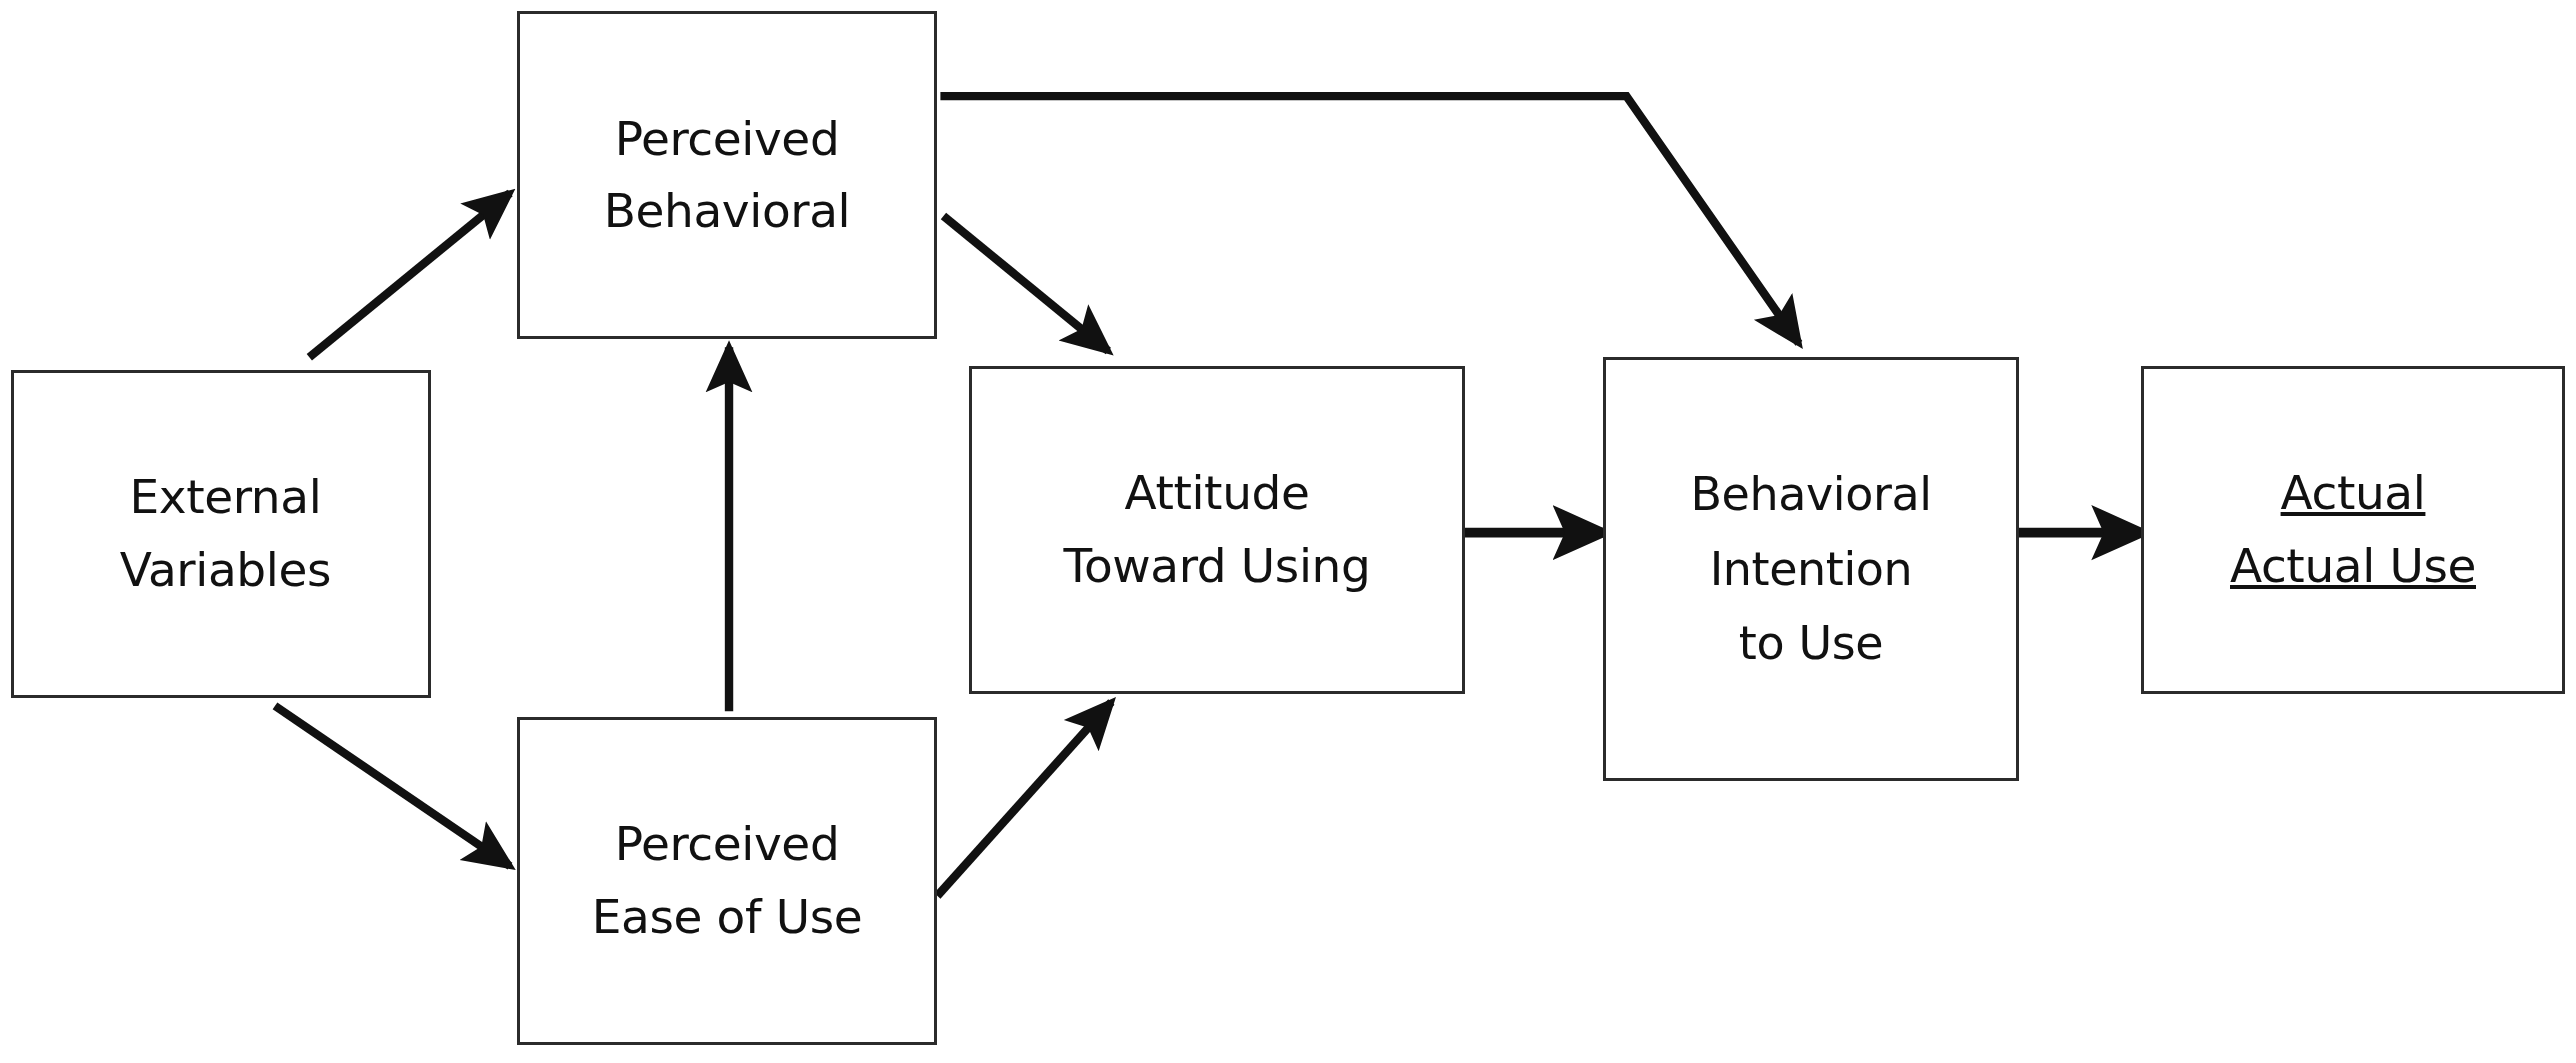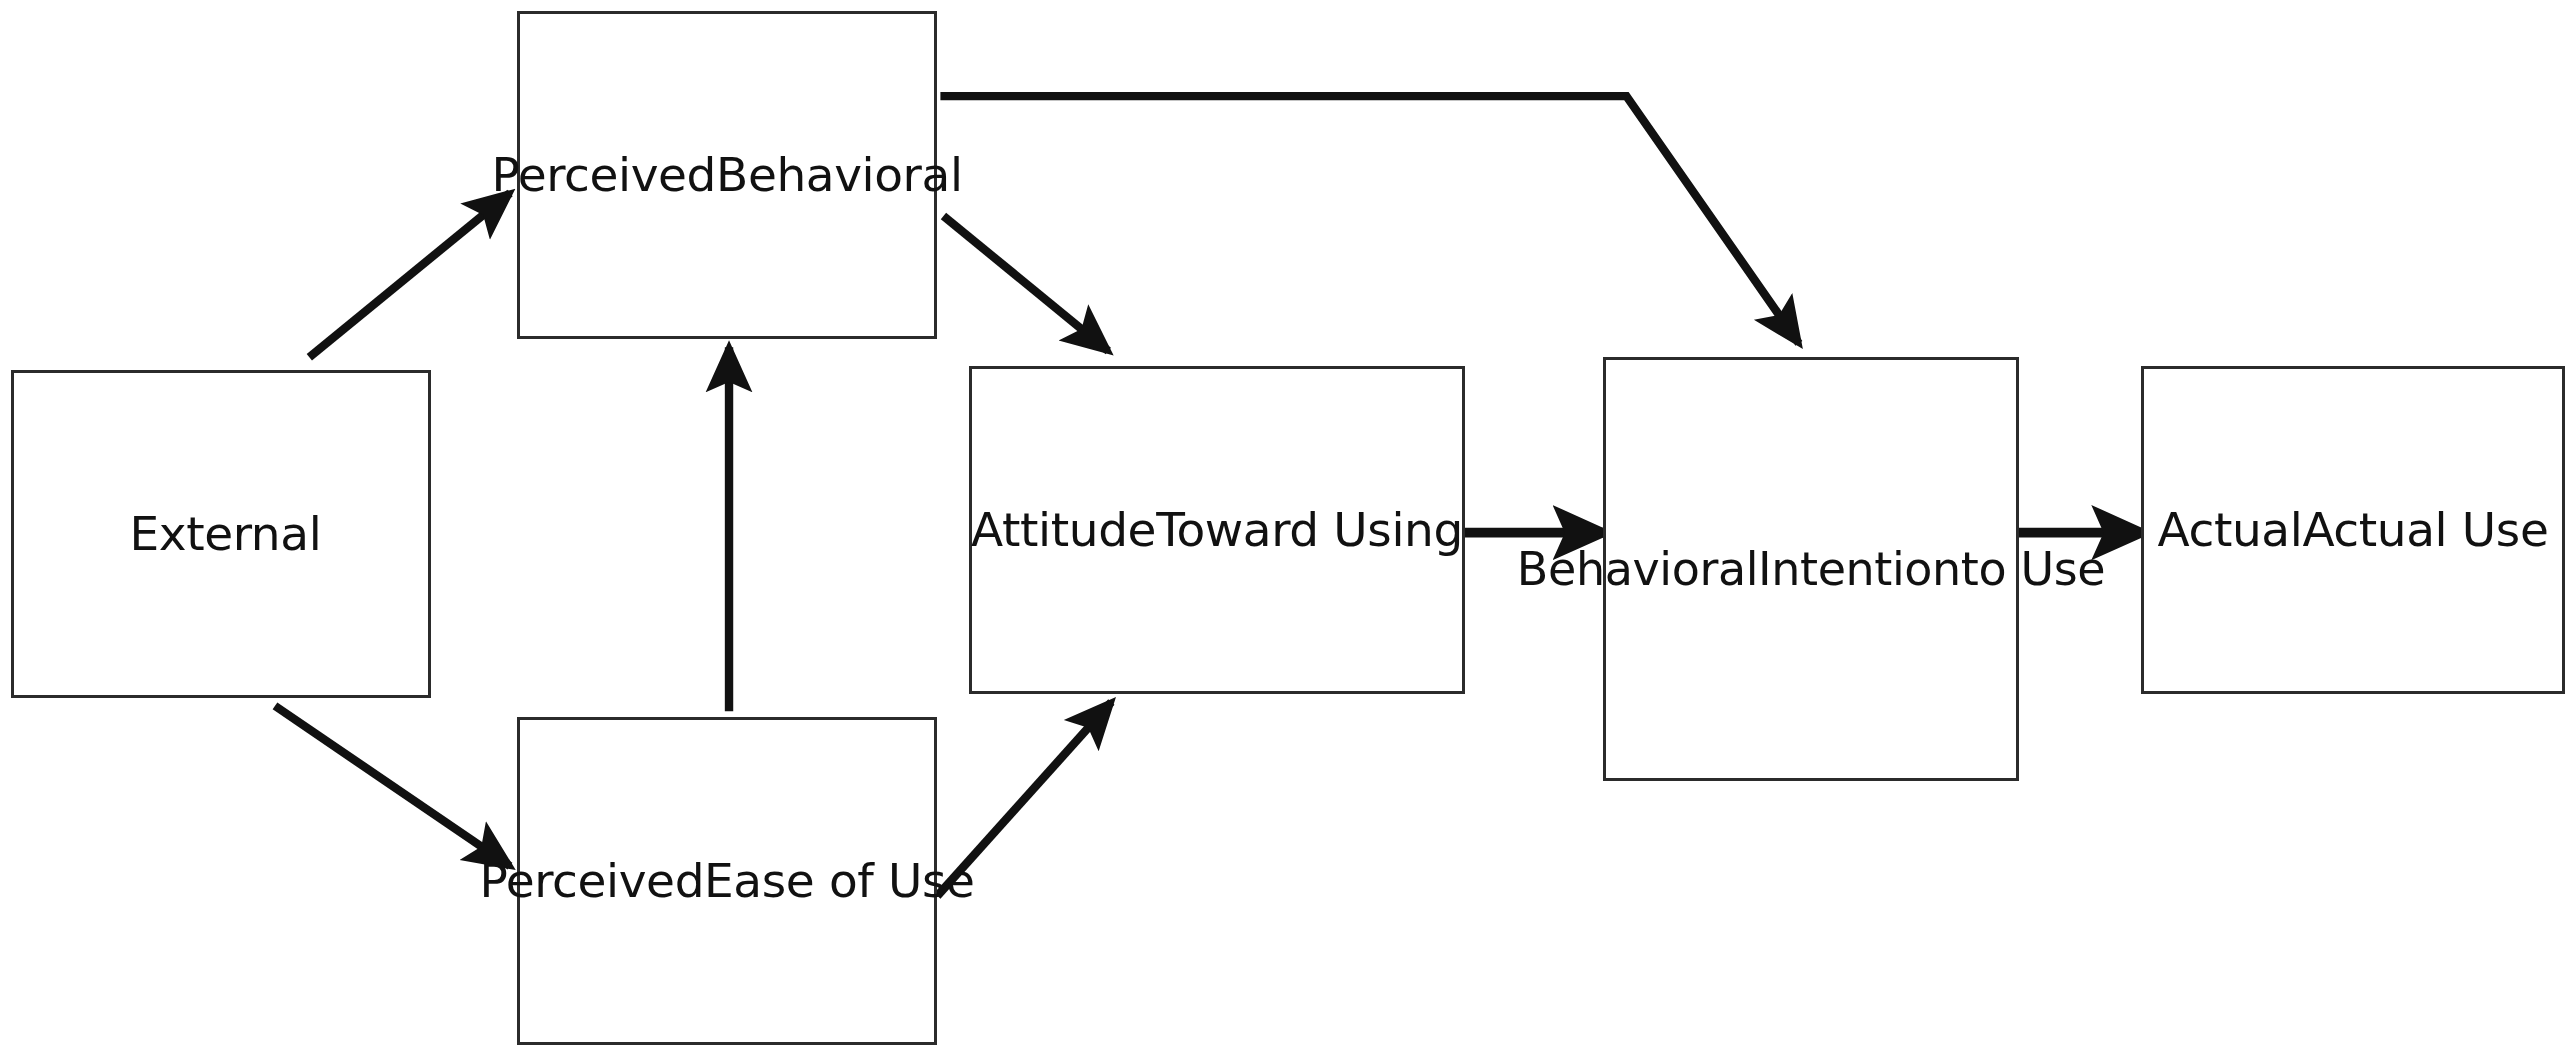--- a/index.html
+++ b/index.html
@@ -23,42 +23,42 @@
     top: 0;
     width: 2576px;
     height: 1063px;
   }
   .node-box {
     position: absolute;
     box-sizing: border-box;
     border: 3.8px solid #2b2b2b;
     background: #ffffff;
     display: flex;
-    flex-direction: row;
+    flex-direction: column;
     align-items: center;
     justify-content: center;
     text-align: center;
     color: #111111;
     font-family: "DejaVu Sans", sans-serif;
     font-size: 47px;
     font-weight: 400;
     line-height: 1.55;
     letter-spacing: -0.4px;
   }
   .node-line {
     display: block;
     white-space: nowrap;
   }
   
   #node-external-variables { left: 11.4px;   top: 370px; width: 420px;  height: 328px; padding-left: 8px; }
   #node-perceived-usefulness { left: 517px;  top: 11.4px;  width: 420px;  height: 328px; }
   #node-perceived-ease-of-use { left: 517px;  top: 717px; width: 420px;  height: 328px; }
   #node-attitude-toward-using { left: 969px; top: 366px; width: 496px;  height: 328px; }
   #node-behavioral-intention { left: 1603px; top: 357px; width: 416px;  height: 424px; }
-  #node-actual-system-use { left: 2141px; top: 366px; width: 424px;  height: 328px; }
+  #node-actual-system-use { left: 2141px; top: 366px; width: 424px;  height: 328px; text-decoration: underline; }
   #node-behavioral-intention { font-size: 46px; line-height: 1.62; }
 </style>
 </head>
 <body>
 
 <div id="diagram-root">
 
   <svg id="tam-svg" viewBox="0 0 3375 1393" xmlns="http://www.w3.org/2000/svg">
     <defs>
       <marker id="arrowhead" viewBox="0 0 12 12" refX="10.4" refY="6" markerWidth="6.2" markerHeight="6.2" orient="auto-start-reverse">
@@ -78,20 +78,21 @@
 
     <polyline points="1232,126 2131,126 2357,450" fill="none" stroke="#111111" stroke-width="11" marker-end="url(#arrowhead)"></polyline>
 
     <line x1="1908" y1="698" x2="2104" y2="698" stroke="#111111" stroke-width="13" marker-end="url(#arrowhead)"></line>
 
     <line x1="2638" y1="698" x2="2810" y2="698" stroke="#111111" stroke-width="13" marker-end="url(#arrowhead)"></line>
   </svg>
 
   <div class="node-box" id="node-external-variables">
     <span class="node-line">External</span>
+    <span class="node-line">Variables</span>
   </div>
 
   <div class="node-box" id="node-perceived-usefulness">
     <span class="node-line">Perceived</span>
     <span class="node-line">Behavioral</span>
   </div>
 
   <div class="node-box" id="node-perceived-ease-of-use">
     <span class="node-line">Perceived</span>
     <span class="node-line">Ease of Use</span>

